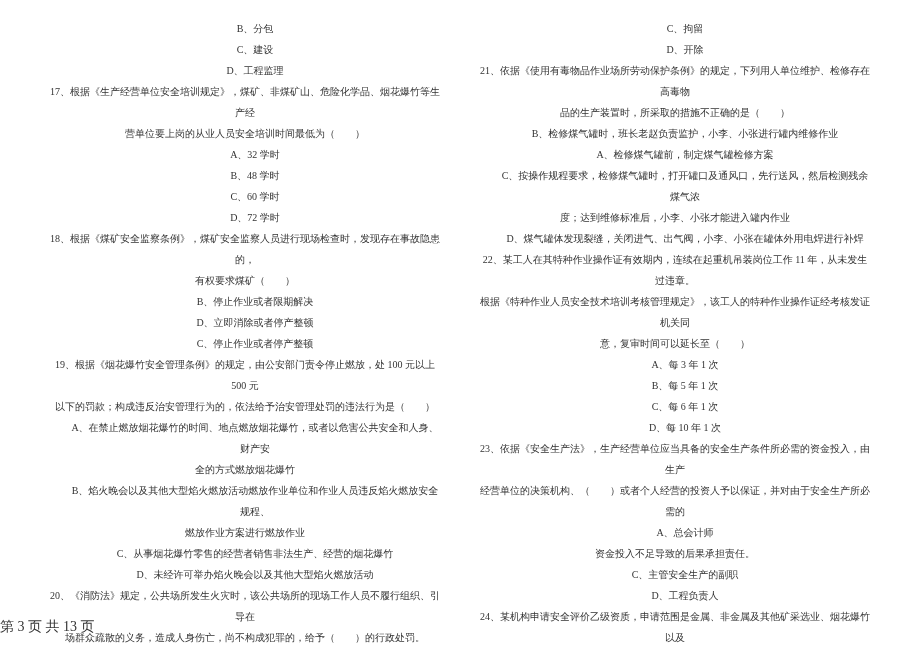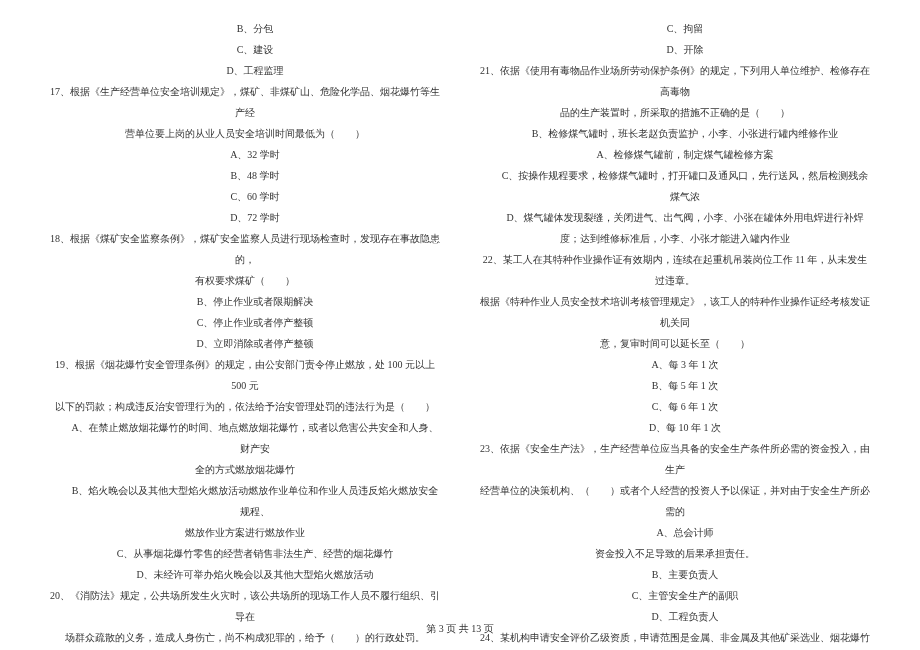--- a/index.html
+++ b/index.html
@@ -32,44 +32,43 @@
       padding-left: 2em;
     }
     .indent0 {
       padding-left: 0;
     }
     .footer {
       position: absolute;
       bottom: 14px;
       left: 0;
       width: 100%;
-      text-align: center;
-      font-size: 10px;
+      font-size: 14px;
       color: #333;
     }
   </style>
 </head>
 <body>
 
 <div class="page">
   <div class="column">
     <div class="line indent1">B、分包</div>
     <div class="line indent1">C、建设</div>
     <div class="line indent1">D、工程监理</div>
     <div class="line indent0">17、根据《生产经营单位安全培训规定》，煤矿、非煤矿山、危险化学品、烟花爆竹等生产经</div>
     <div class="line indent0">营单位要上岗的从业人员安全培训时间最低为（　　）</div>
     <div class="line indent1">A、32 学时</div>
     <div class="line indent1">B、48 学时</div>
     <div class="line indent1">C、60 学时</div>
     <div class="line indent1">D、72 学时</div>
     <div class="line indent0">18、根据《煤矿安全监察条例》，煤矿安全监察人员进行现场检查时，发现存在事故隐患的，</div>
     <div class="line indent0">有权要求煤矿（　　）</div>
     <div class="line indent1">B、停止作业或者限期解决</div>
+    <div class="line indent1">D、立即消除或者停产整顿</div>
     <div class="line indent1">C、停止作业或者停产整顿</div>
-    <div class="line indent1">D、立即消除或者停产整顿</div>
     <div class="line indent0">19、根据《烟花爆竹安全管理条例》的规定，由公安部门责令停止燃放，处 100 元以上 500 元</div>
     <div class="line indent0">以下的罚款；构成违反治安管理行为的，依法给予治安管理处罚的违法行为是（　　）</div>
     <div class="line indent1">A、在禁止燃放烟花爆竹的时间、地点燃放烟花爆竹，或者以危害公共安全和人身、财产安</div>
     <div class="line indent0">全的方式燃放烟花爆竹</div>
     <div class="line indent1">B、焰火晚会以及其他大型焰火燃放活动燃放作业单位和作业人员违反焰火燃放安全规程、</div>
     <div class="line indent0">燃放作业方案进行燃放作业</div>
     <div class="line indent1">C、从事烟花爆竹零售的经营者销售非法生产、经营的烟花爆竹</div>
     <div class="line indent1">D、未经许可举办焰火晚会以及其他大型焰火燃放活动</div>
     <div class="line indent0">20、《消防法》规定，公共场所发生火灾时，该公共场所的现场工作人员不履行组织、引导在</div>
     <div class="line indent0">场群众疏散的义务，造成人身伤亡，尚不构成犯罪的，给予（　　）的行政处罚。</div>
@@ -77,34 +76,33 @@
   </div>
 
   <div class="column">
     <div class="line indent1">C、拘留</div>
     <div class="line indent1">D、开除</div>
     <div class="line indent0">21、依据《使用有毒物品作业场所劳动保护条例》的规定，下列用人单位维护、检修存在高毒物</div>
     <div class="line indent0">品的生产装置时，所采取的措施不正确的是（　　）</div>
     <div class="line indent1">B、检修煤气罐时，班长老赵负责监护，小李、小张进行罐内维修作业</div>
     <div class="line indent1">A、检修煤气罐前，制定煤气罐检修方案</div>
     <div class="line indent1">C、按操作规程要求，检修煤气罐时，打开罐口及通风口，先行送风，然后检测残余煤气浓</div>
+    <div class="line indent0">度；达到维修标准后，小李、小张才能进入罐内作业</div>
     <div class="line indent1">D、煤气罐体发现裂缝，关闭进气、出气阀，小李、小张在罐体外用电焊进行补焊</div>
-    <div class="line indent0">度；达到维修标准后，小李、小张才能进入罐内作业</div>
     <div class="line indent0">22、某工人在其特种作业操作证有效期内，连续在起重机吊装岗位工作 11 年，从未发生过违章。</div>
     <div class="line indent0">根据《特种作业人员安全技术培训考核管理规定》，该工人的特种作业操作证经考核发证机关同</div>
     <div class="line indent0">意，复审时间可以延长至（　　）</div>
     <div class="line indent1">A、每 3 年 1 次</div>
     <div class="line indent1">B、每 5 年 1 次</div>
     <div class="line indent1">C、每 6 年 1 次</div>
     <div class="line indent1">D、每 10 年 1 次</div>
     <div class="line indent0">23、依据《安全生产法》，生产经营单位应当具备的安全生产条件所必需的资金投入，由生产</div>
     <div class="line indent0">经营单位的决策机构、（　　）或者个人经营的投资人予以保证，并对由于安全生产所必需的</div>
     <div class="line indent1">A、总会计师</div>
     <div class="line indent0">资金投入不足导致的后果承担责任。</div>
-    <div class="line indent1">B、主要负责人</div>
     <div class="line indent1">C、主管安全生产的副职</div>
     <div class="line indent1">D、工程负责人</div>
     <div class="line indent0">24、某机构申请安全评价乙级资质，申请范围是金属、非金属及其他矿采选业、烟花爆竹以及</div>
 
   </div>
 </div>
 
 <div class="footer">第 3 页 共 13 页</div>
 
 </body></html>

